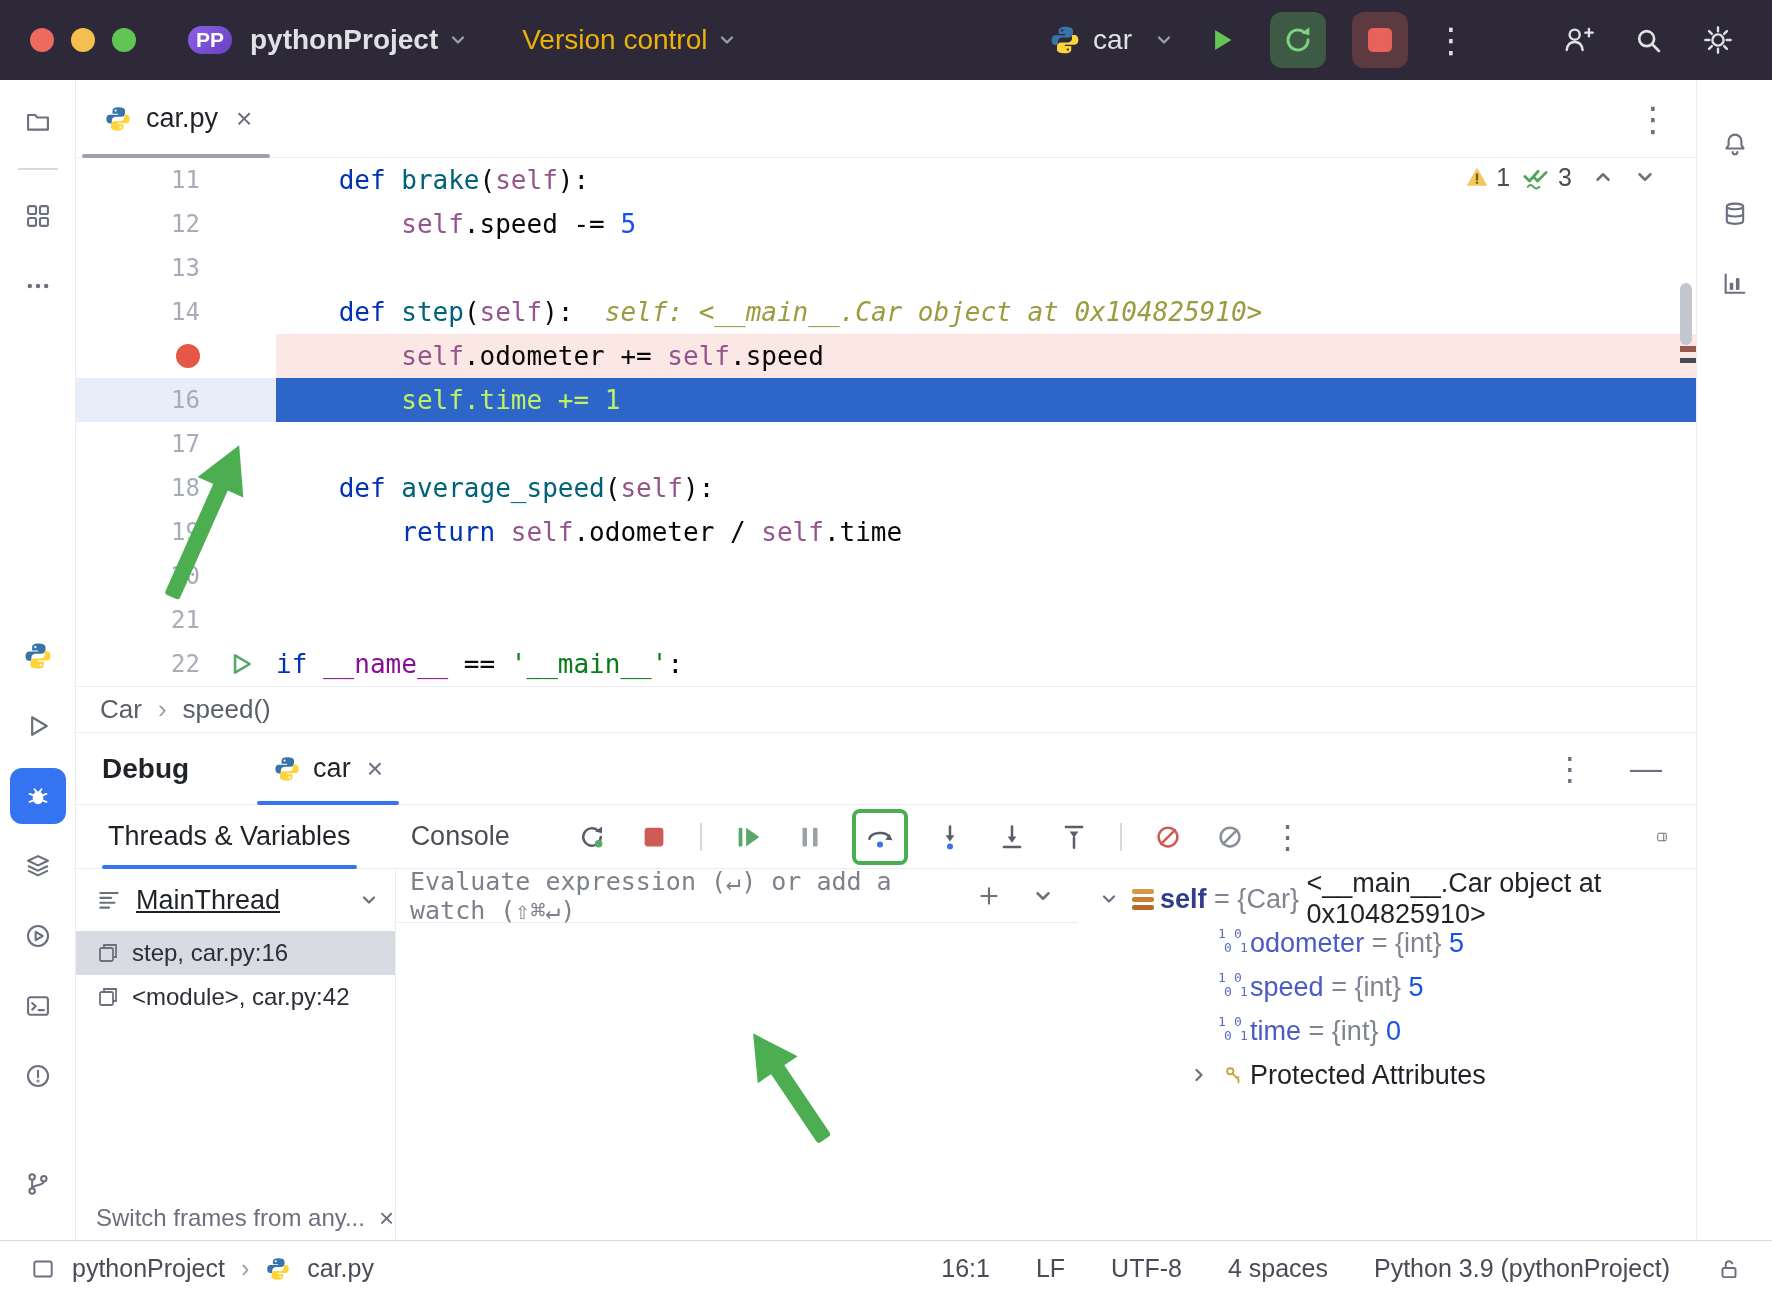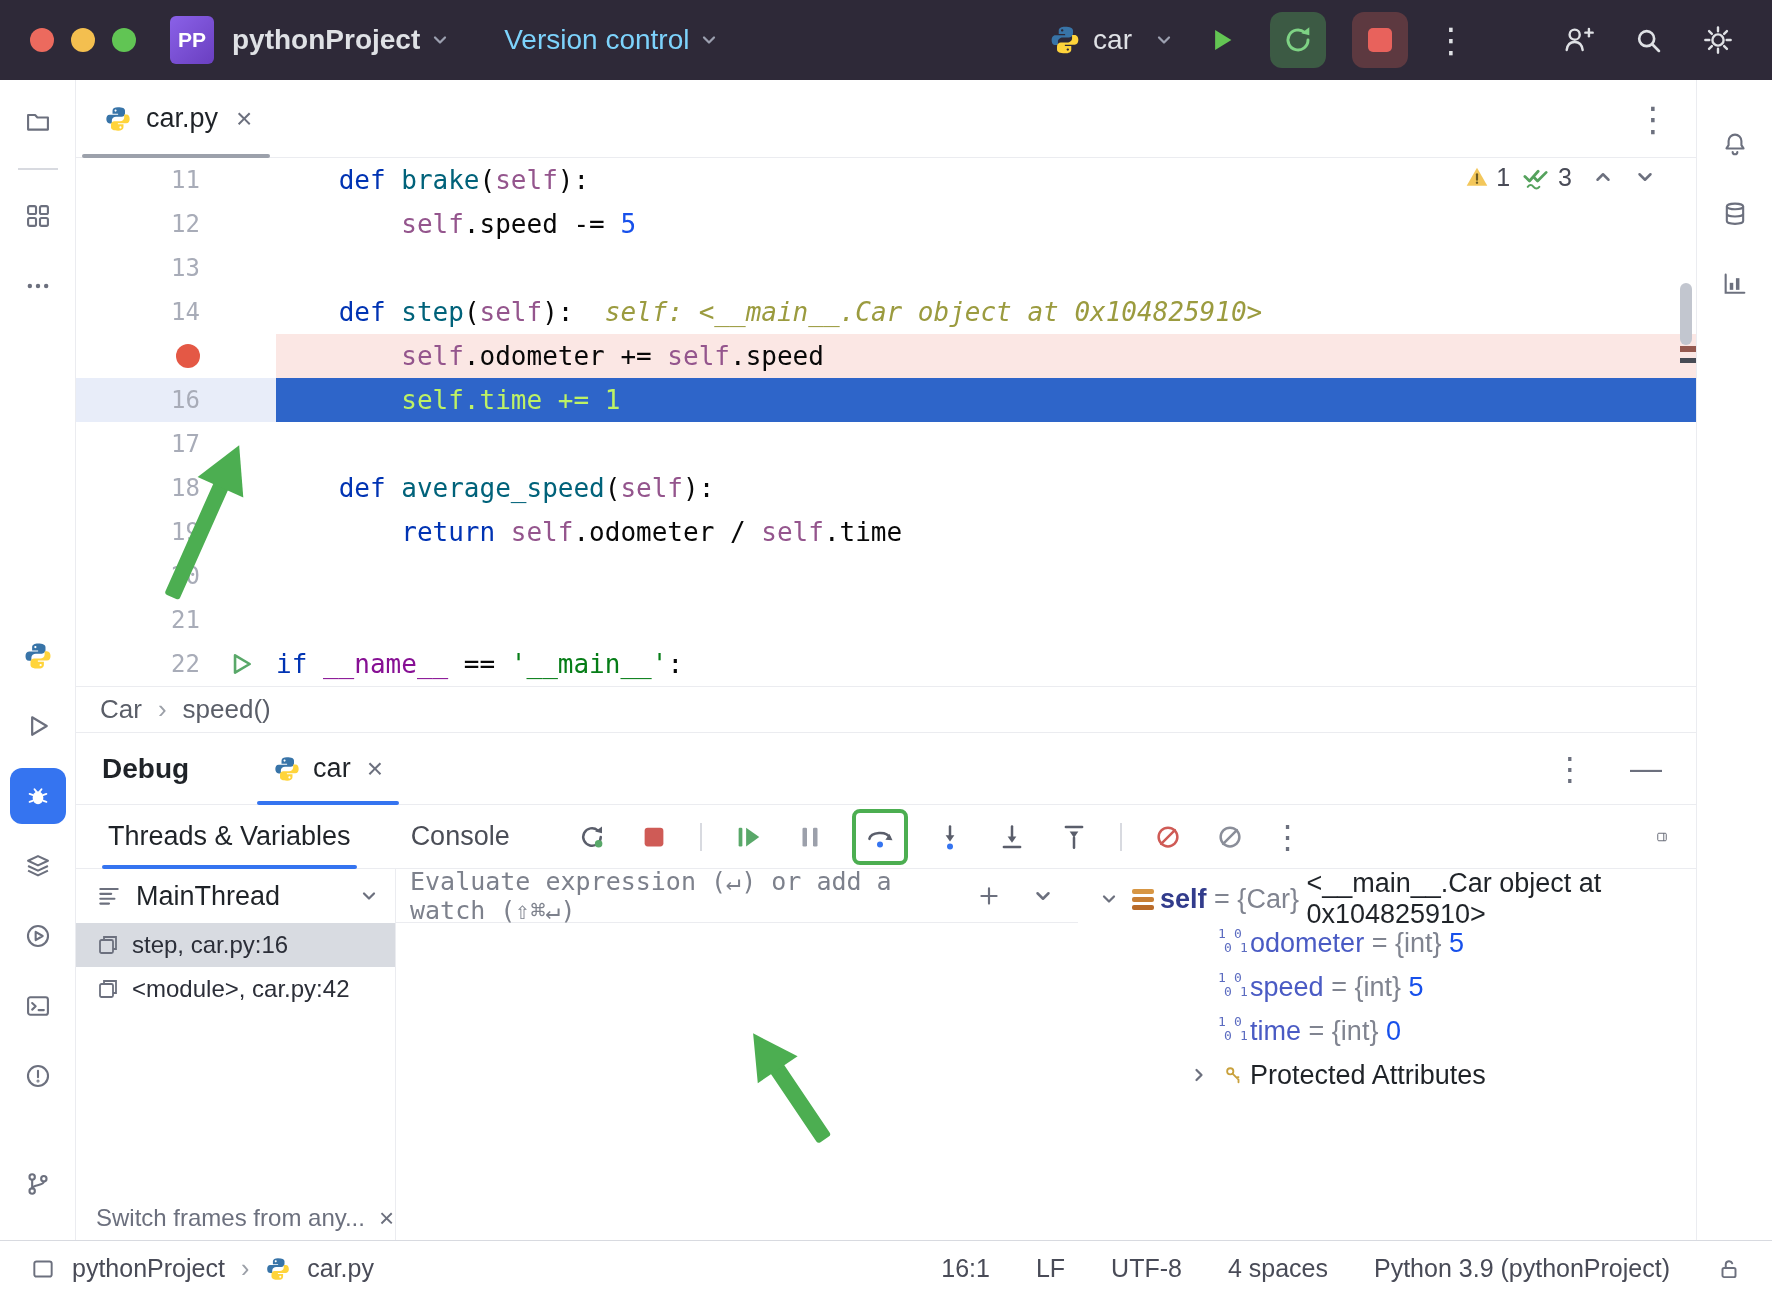--- a/index.html
+++ b/index.html
@@ -6,24 +6,24 @@
   html,body { width:1772px; height:1296px; overflow:hidden; }
   body { font-family:"Liberation Sans","DejaVu Sans",sans-serif; background:#fff; position:relative; }
   svg { display:block; }
   .hiddefs { position:absolute; width:0; height:0; overflow:hidden; }
 
   
   .titlebar { height:80px; background:#2e2938; display:flex; align-items:center; color:#dfe1e5; }
   .traffic { display:flex; gap:17px; padding:0 26px 0 30px; }
   .light { width:24px; height:24px; border-radius:50%; }
   .l-red{background:#ec6a5e;} .l-yel{background:#f4bf4f;} .l-grn{background:#61c554;}
-  .pp-logo { width:44px; height:48px; border-radius:6px; background:linear-gradient(135deg,#8a61e8,#6a3fc0);
-             display:flex; align-items:center; justify-content:center; font-weight:bold; font-size:21px; color:#fff; margin-left:8px; }
+  .pp-logo { width:44px; height:28px; border-radius:18px; background:linear-gradient(135deg,#8a61e8,#6a3fc0);
+             display:flex; align-items:center; justify-content:center; font-weight:bold; font-size:21px; color:#fff; margin-left:26px; }
   .tb-project { font-size:28px; font-weight:600; margin-left:18px; }
-  .tb-vcs { font-size:28px; color:#7dd3fc; margin-left:54px; }
+  .tb-vcs { font-size:28px; color:#eab308; margin-left:54px; }
   .chev { color:#9ca0b0; margin-left:10px; }
   .tb-right { margin-left:auto; display:flex; align-items:center; gap:26px; padding-right:32px; }
   .run-config { display:flex; align-items:center; gap:12px; font-size:28px; }
   .tb-btn { width:56px; height:56px; border-radius:12px; display:flex; align-items:center; justify-content:center; cursor:pointer; }
   .tb-btn.plain { width:44px; }
   .tb-rerun { background:#3c5a44; }
   .tb-stop { background:#5d3940; }
   .stop-sq { width:24px; height:24px; border-radius:5px; background:#e8625c; }
   .tb-glyph { font-size:34px; color:#dfe1e5; line-height:1; }
   .tb-gap { width:36px; }
@@ -92,21 +92,21 @@
   .dtab + .dtab { margin-left:48px; }
   .tool-icons { display:flex; align-items:center; gap:22px; margin-left:56px; }
   .ticon { width:40px; height:40px; display:flex; align-items:center; justify-content:center; cursor:pointer; color:#5a5e6b; }
   .tsep { width:2px; height:28px; background:#d8dae0; margin:0 4px; }
   .green-box { border:4px solid #4cae51; border-radius:8px; display:flex; align-items:center; justify-content:center; width:56px; height:56px; }
   .tb-kebab2 { font-size:32px; color:#6c707e; }
   .toolbar-right { margin-left:auto; padding-right:28px; }
 
   .debug-body { flex:1; display:flex; min-height:0; }
   .frames-pane { width:320px; border-right:1px solid #ebecf0; display:flex; flex-direction:column; }
-  .thread-row { height:54px; display:flex; align-items:center; gap:14px; padding:0 16px 0 20px; font-size:27px; color:#1f2328; cursor:pointer; }
+  .thread-row { height:62px; display:flex; align-items:center; gap:14px; padding:0 16px 0 20px; font-size:27px; color:#1f2328; cursor:pointer;text-decoration:underline; }
   .thread-chev { margin-left:auto; color:#6c707e; }
   .frame-row { height:44px; display:flex; align-items:center; gap:12px; padding-left:20px; font-size:24px; color:#2b2e38; cursor:pointer; }
   .frame-row.selected { background:#d8dbe1; }
   .frames-footer { margin-top:auto; height:44px; display:flex; align-items:center; gap:14px; padding-left:20px; font-size:24px; color:#6c707e; }
   .ff-close { font-size:26px; cursor:pointer; }
 
   .vars-pane { flex:1; display:flex; flex-direction:row; min-width:0; }
   .eval-row { height:54px; border-bottom:1px solid #ebecf0; display:flex; align-items:center; padding:0 24px 0 14px; }
   .eval-ph { font-family:"DejaVu Sans Mono","DejaVu Sans",monospace; font-size:25px; color:#7d818c; cursor:text; flex:1; }
   .eval-icons { display:flex; align-items:center; gap:30px; color:#6c707e; }

